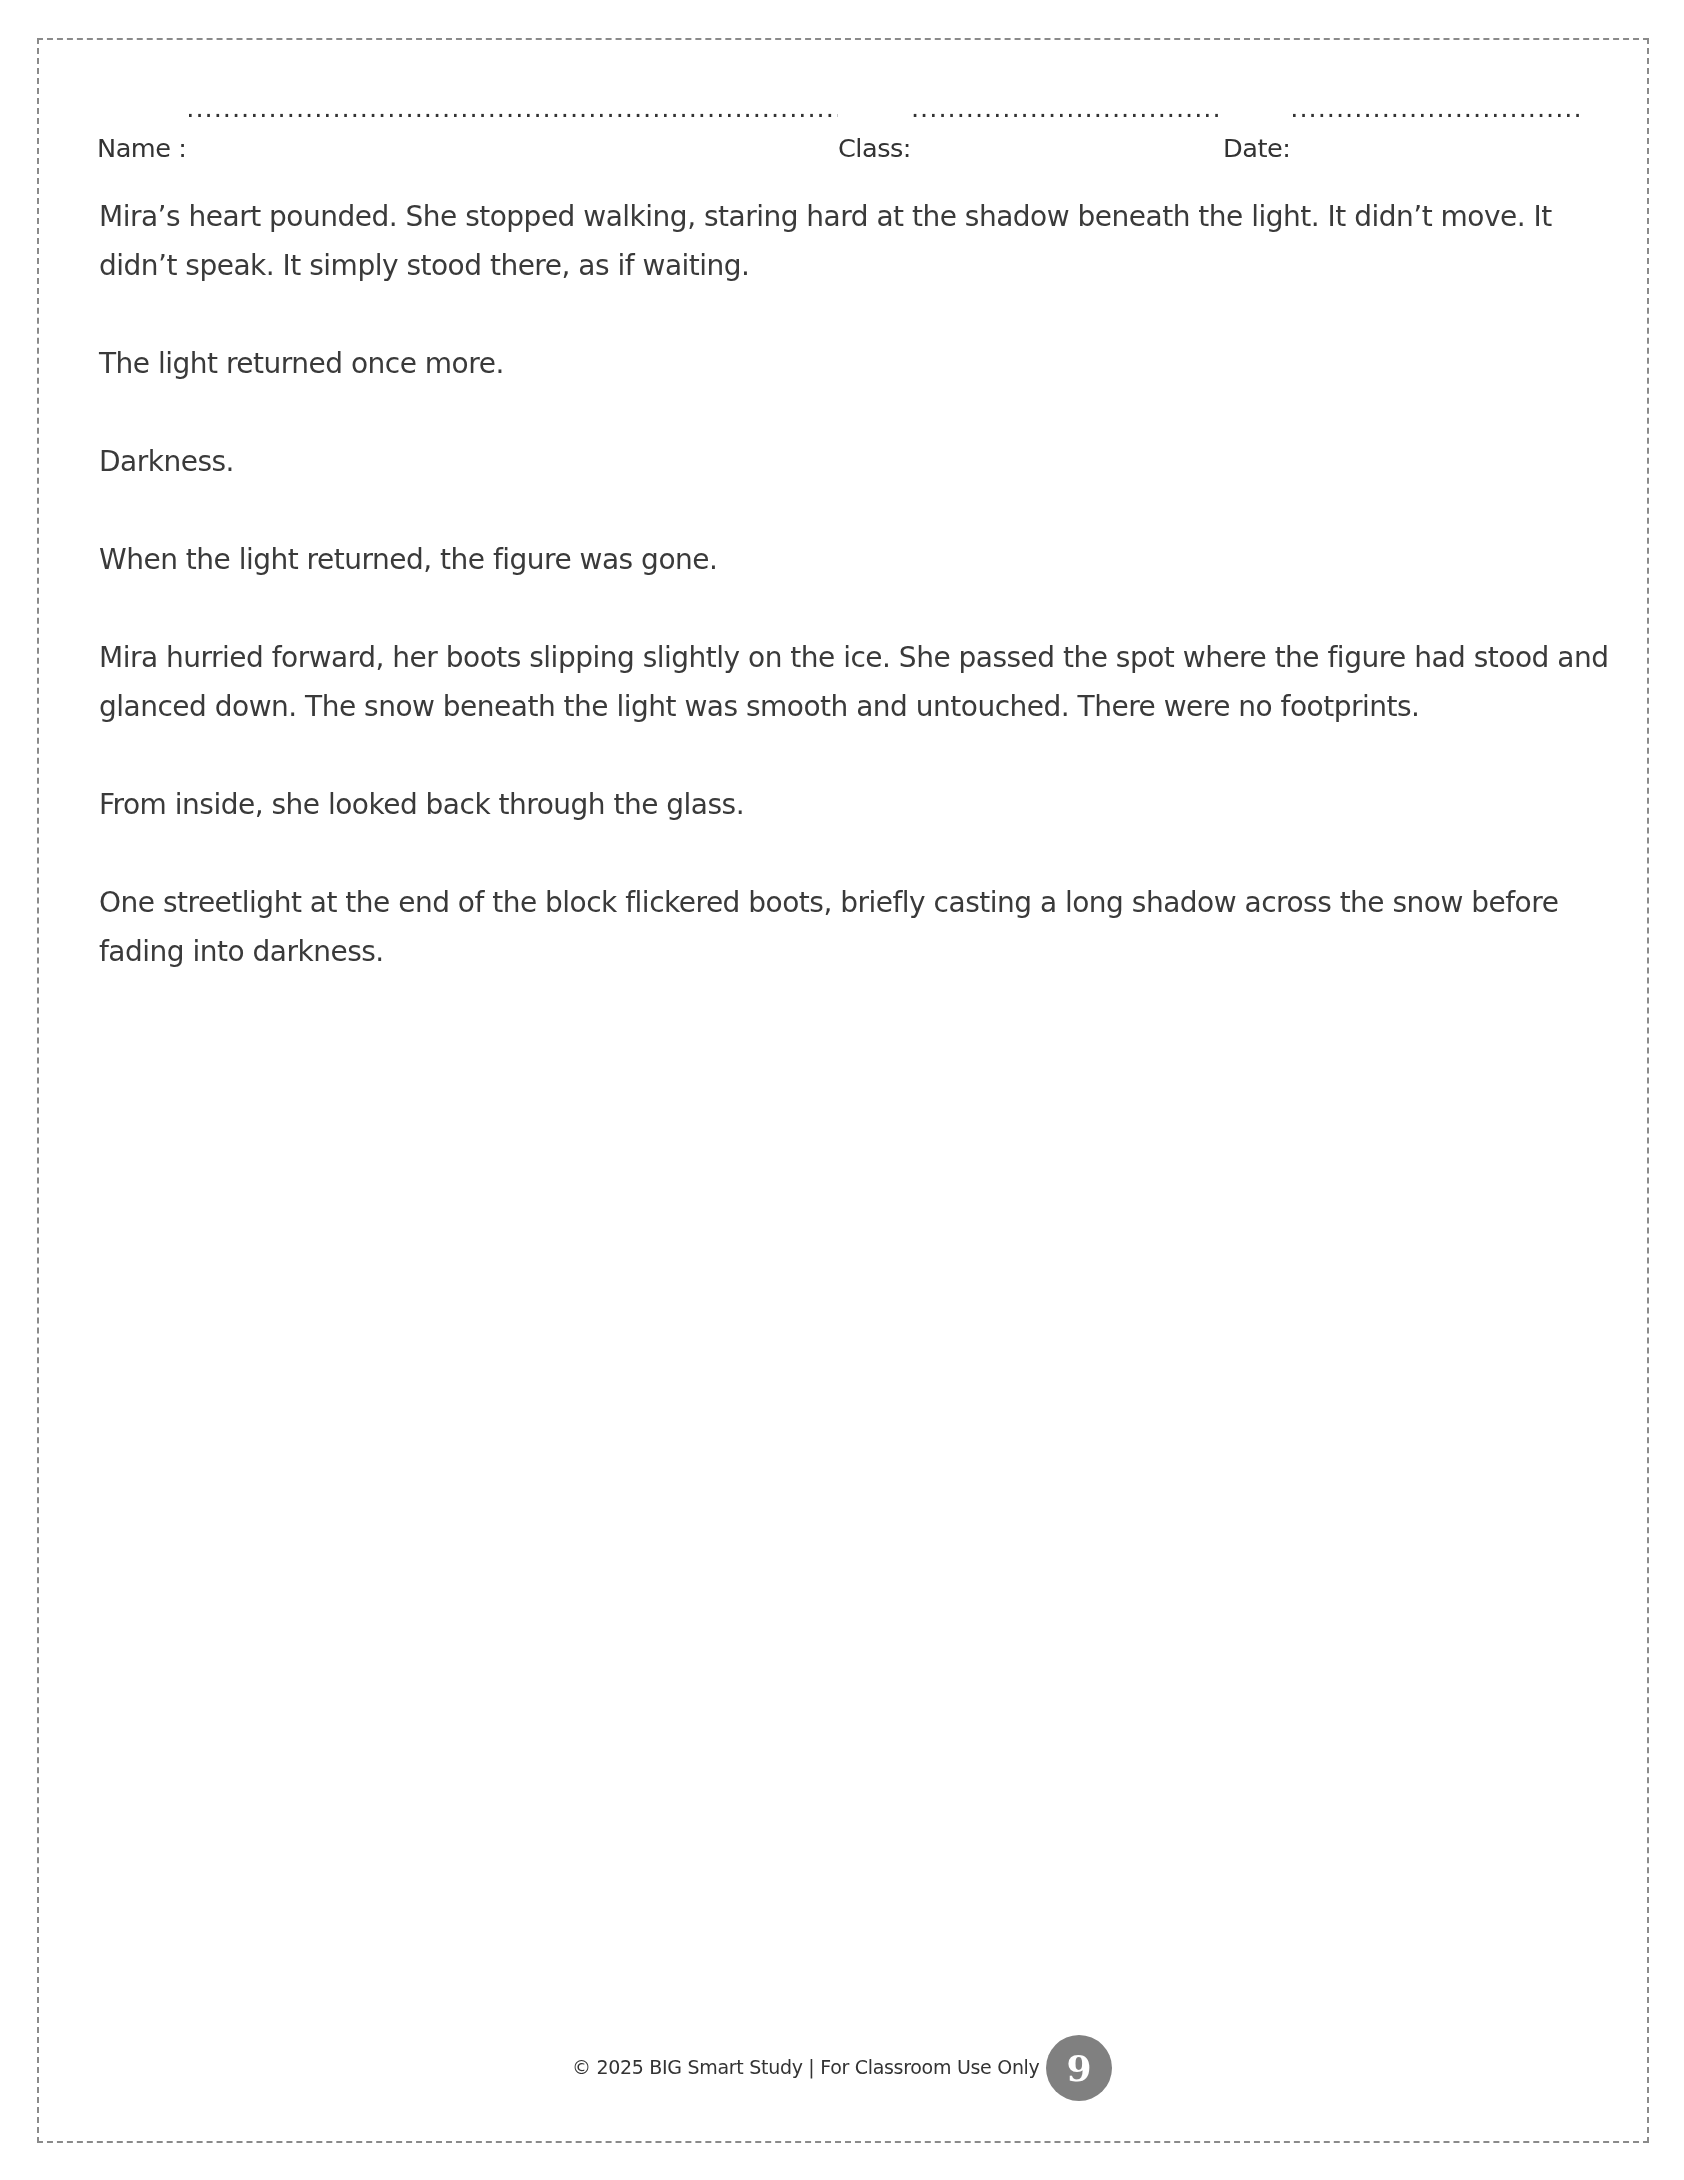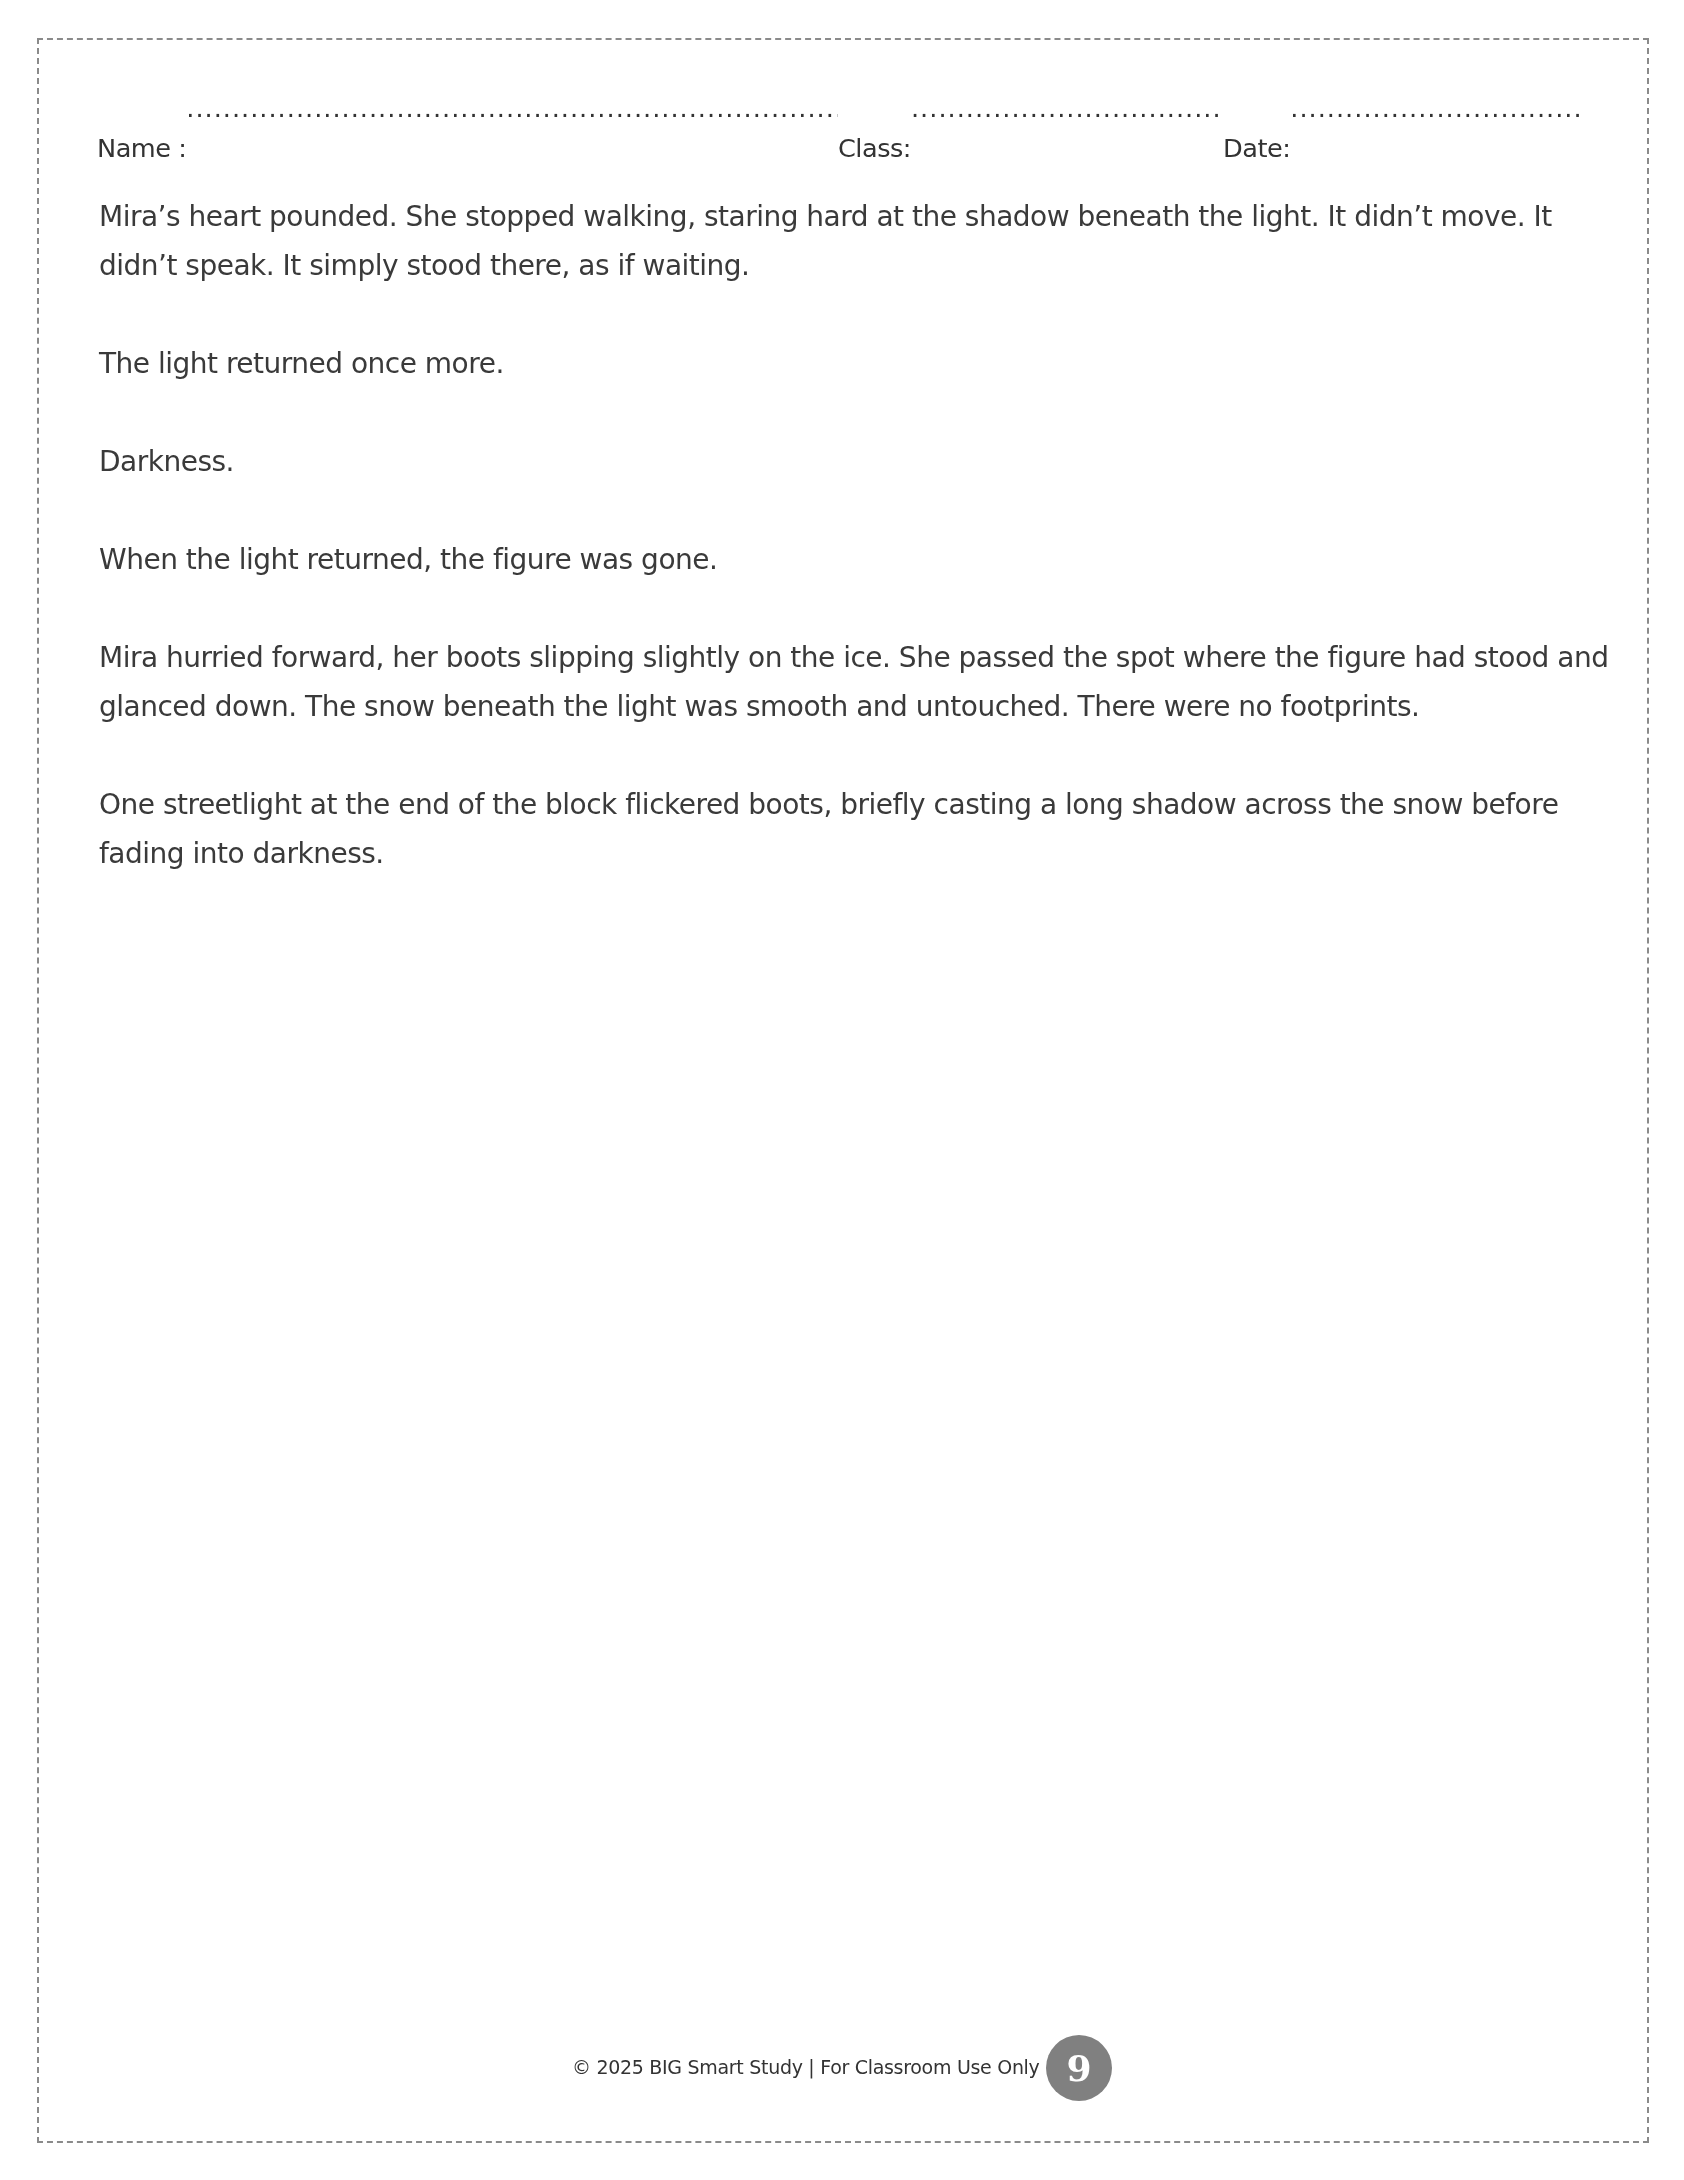--- a/index.html
+++ b/index.html
@@ -118,20 +118,21 @@
     <span class="dots">..........................................................................</span>
   </div>
 </div>
 
 <div class="body-text">
   <p>Mira’s heart pounded. She stopped walking, staring hard at the shadow beneath the light. It didn’t move. It didn’t speak. It simply stood there, as if waiting.</p>
   <p>The light returned once more.</p>
   <p>Darkness.</p>
   <p>When the light returned, the figure was gone.</p>
   <p>Mira hurried forward, her boots slipping slightly on the ice. She passed the spot where the figure had stood and glanced down. The snow beneath the light was smooth and untouched. There were no footprints.</p>
+  <p>From inside, she looked back through the glass.</p>
   <p>One streetlight at the end of the block flickered boots, briefly casting a long shadow across the snow before fading into darkness.</p>
 </div>
 
 <div class="footer">
   <span class="footer-text">© 2025 BIG Smart Study | For Classroom Use Only</span>
   <div class="page-badge">9</div>
 </div>
 
 
 </body></html>

